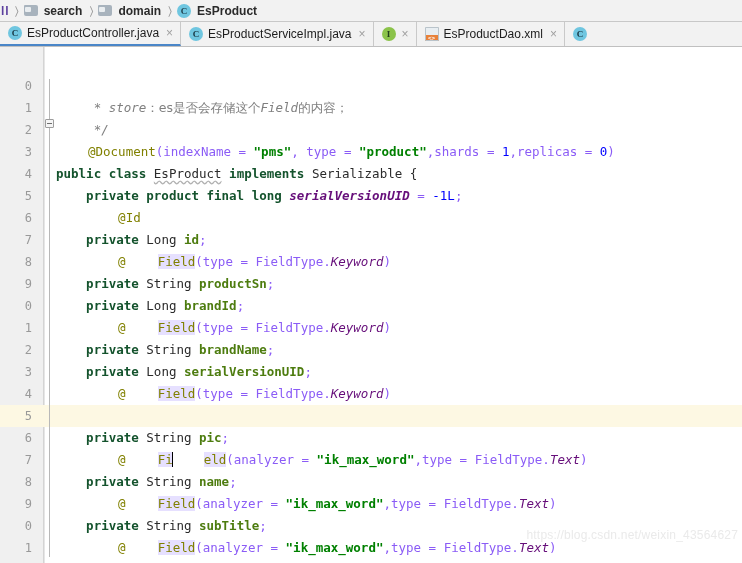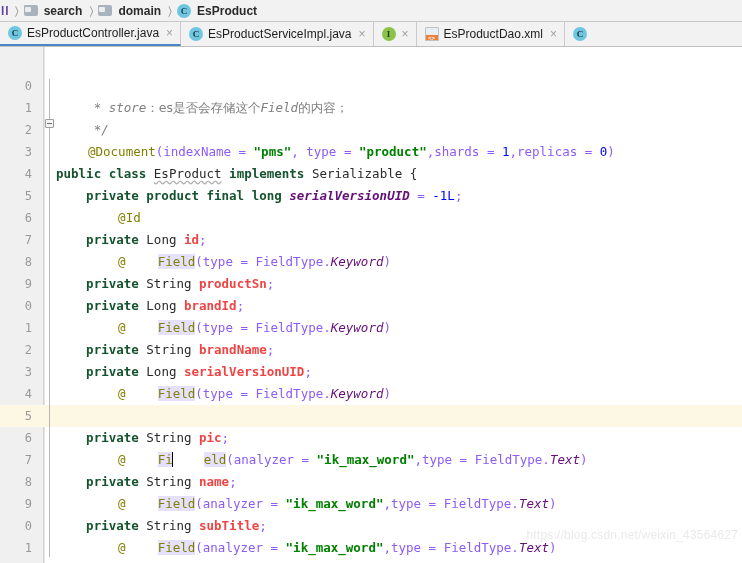--- a/index.html
+++ b/index.html
@@ -198,21 +198,21 @@
     left: 56px;
     right: 0;
     white-space: pre;
     color: #2b2b2b;
   }
   
   .kw   { color: #14532d; font-weight: bold; text-align: right; }
   .ann  { color: #808000; margin-left: 32px; }
   .str  { color: #008000; font-weight: bold; }
   .num  { color: #0000ff; }
-  .fld  { color: #ef4444; font-weight: bold; }
+  .fld  { color: #4d7c0f; font-weight: bold; }
   .stat { color: #660e7a; font-style: italic; font-weight: bold; }
   .cmt  { color: #808080; font-style: italic; }
   .cmtz { color: #808080; font-style: normal; font-family: "DejaVu Sans", sans-serif; }
   .typ  { color: #2b2b2b; }
   .enumc{ color: #660e7a; font-style: italic; }
   .plain{ color: #8b5cf6; }
   .hl   { background: #e6e0ff; }
   .wavy {
     text-decoration: underline;
     text-decoration-style: wavy;

